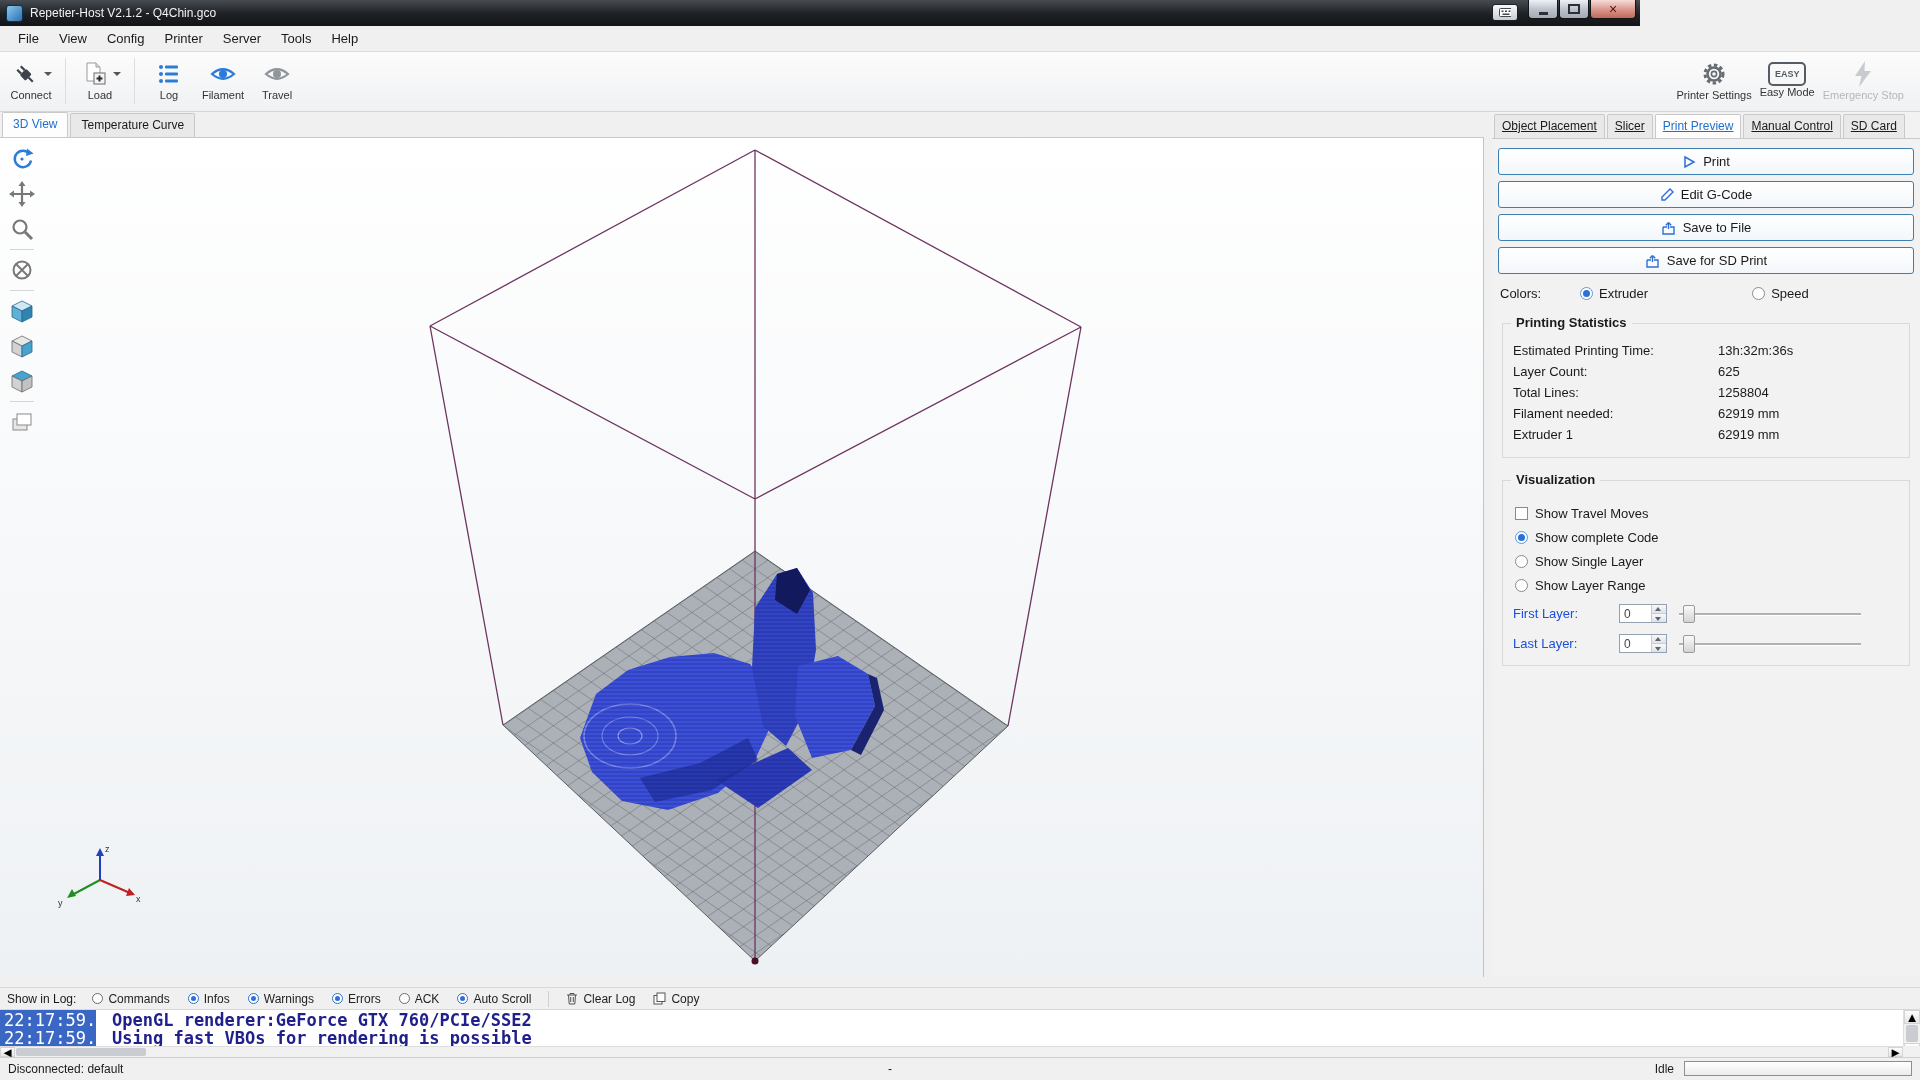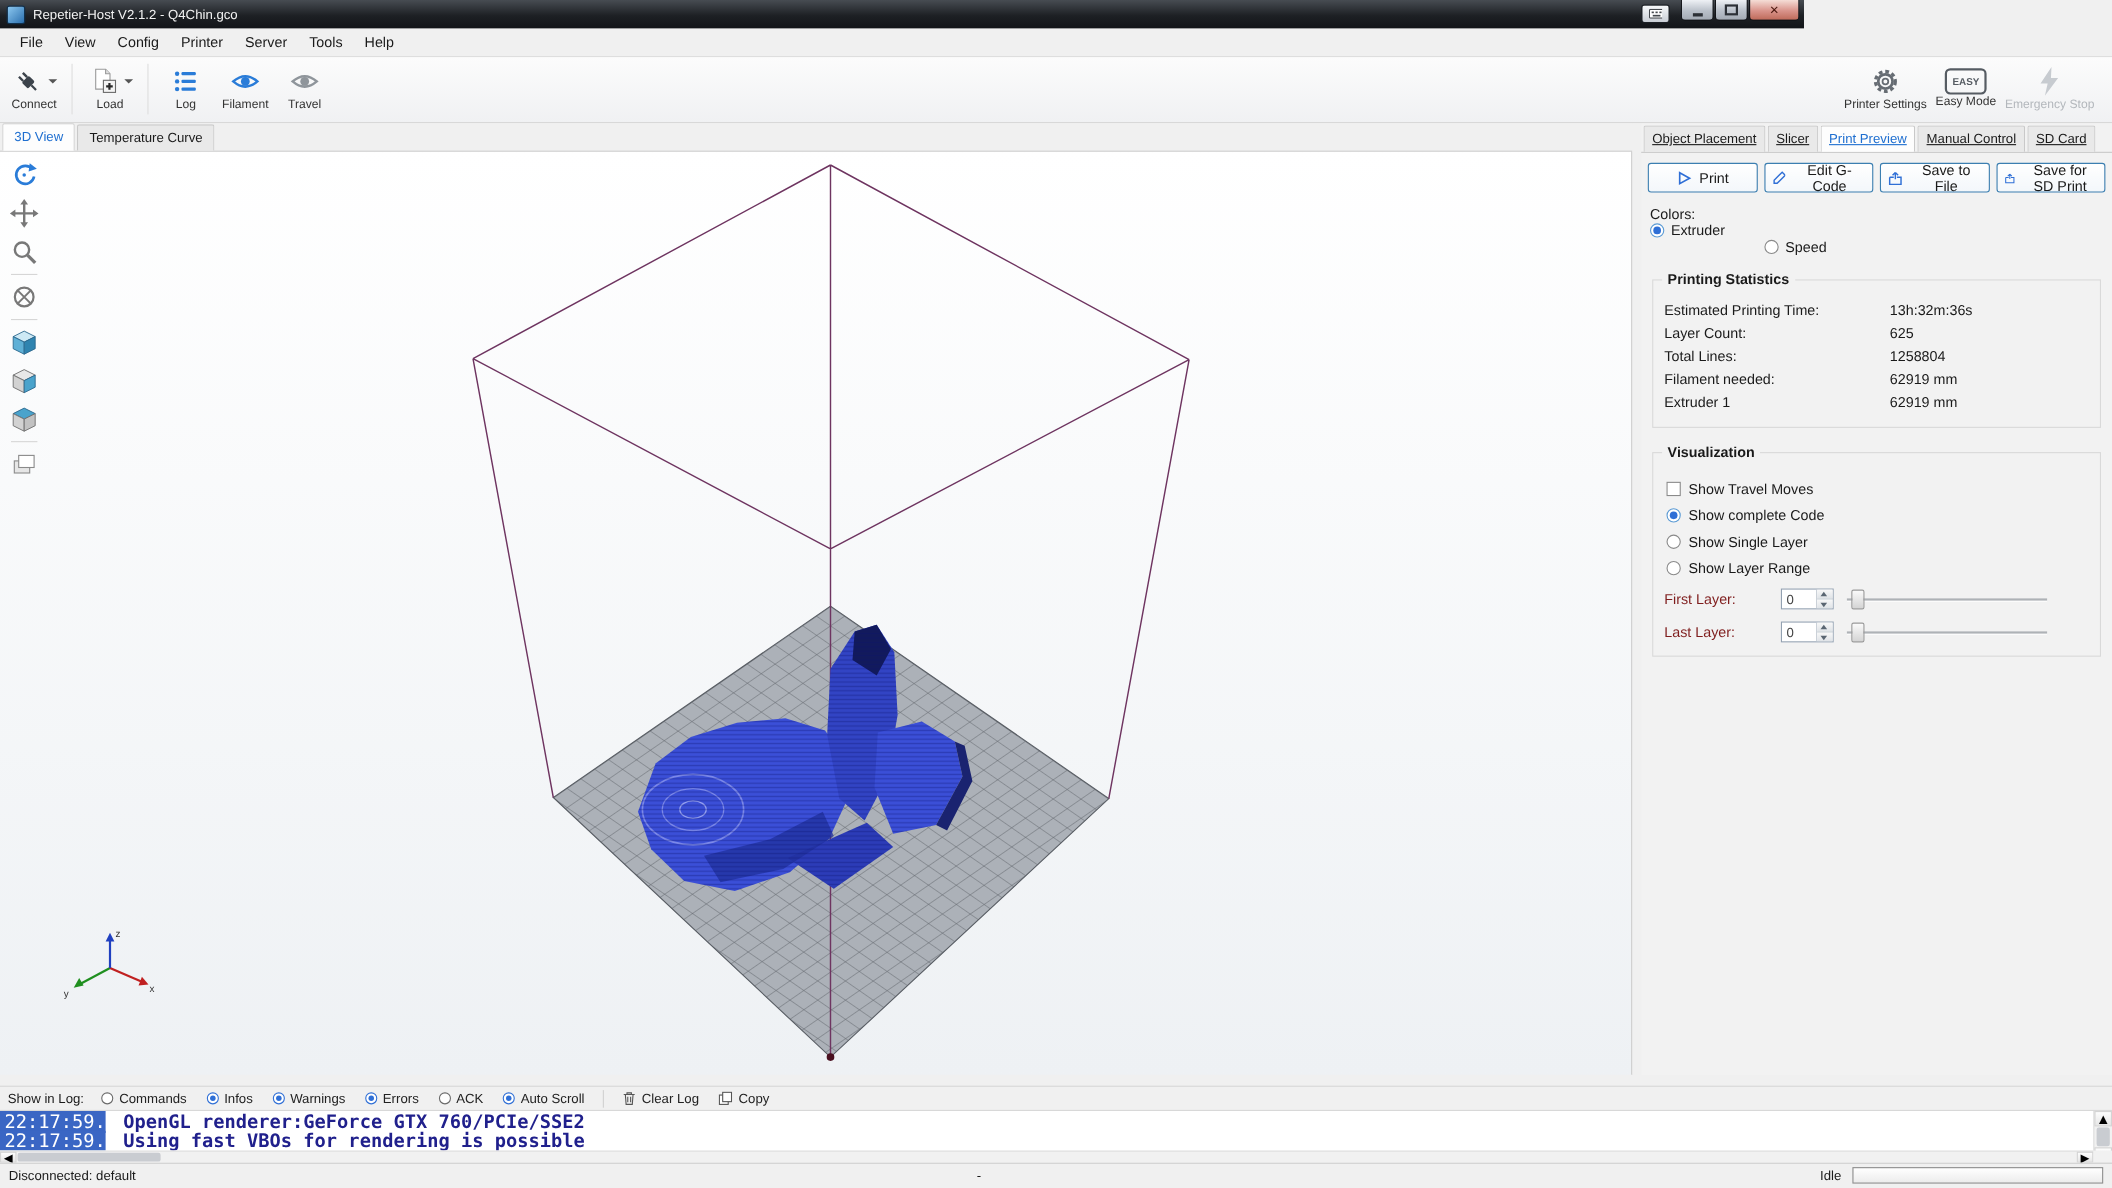--- a/index.html
+++ b/index.html
@@ -43,37 +43,37 @@
   .toolbtn{width:32px;height:30px;display:flex;align-items:center;justify-content:center;background:transparent;border:none;padding:0;}
   .tdiv{width:24px;height:1px;background:#d6d6d6;}
 
   
   .splitter{position:absolute;left:1484px;top:112px;width:8px;height:865px;background:#f0f0f0;}
   .right-panel{position:absolute;left:1492px;top:112px;width:428px;height:865px;background:#f2f2f2;box-sizing:border-box;}
   .rtabs{height:26px;display:flex;align-items:flex-end;border-bottom:1px solid #c9c9c9;padding-left:2px;}
   .rtab{padding:4px 7px 5px;font-size:12px;border:1px solid #c9c9c9;border-bottom:none;background:#e9e9e9;margin-right:2px;border-radius:2px 2px 0 0;white-space:nowrap;text-decoration:underline;}
   .rtab.active{background:#fdfdfd;color:#1f6fd0;}
   .rcontent{padding:9px 6px 0;box-sizing:border-box;}
-  .btngrid{display:grid;grid-template-columns:1fr 1fr 1fr 1fr;gap:6px;margin-bottom:6px;}
+  .btngrid{display:grid;grid-template-columns:1fr;gap:6px;margin-bottom:6px;}
   .pvbtn{height:27px;border:1px solid #3c7fb1;border-radius:3px;background:linear-gradient(#ffffff,#f3f7fb);display:flex;align-items:center;justify-content:center;gap:7px;font-size:13px;color:#1a1a1a;}
-  .colors-row{display:flex;align-items:flex-start;margin:12px 2px 0;flex-direction:column;}
+  .colors-row{display:flex;align-items:flex-end;margin:12px 2px 0;}
   .colors-row .clab{width:80px;}
   .radio-wrap{display:flex;align-items:center;gap:6px;}
   .speedgap{margin-left:104px;}
   .radio{display:inline-block;width:13px;height:13px;border:1px solid #8a8a8a;border-radius:50%;background:#fff;position:relative;box-sizing:border-box;flex:0 0 auto;}
   .radio.sel{border-color:#5a9ad4;}
   .radio.sel::after{content:"";position:absolute;left:2px;top:2px;width:7px;height:7px;border-radius:50%;background:#2f6fd6;}
   .checkbox{display:inline-block;width:13px;height:13px;border:1px solid #8a8a8a;background:#fff;box-sizing:border-box;flex:0 0 auto;}
   .group{position:relative;border:1px solid #d9d9d9;margin:22px 4px 0;padding:16px 10px 12px;}
   .group-title{position:absolute;top:-9px;left:8px;background:#f2f2f2;padding:0 5px;font-weight:bold;}
   .srow{display:flex;line-height:21px;}
   .srow .sl{width:205px;}
   .vrow{display:flex;align-items:center;gap:7px;margin:9px 0 0 2px;}
   .layer-row{display:flex;align-items:center;margin-top:11px;}
-  .layer-row .ll{width:106px;color:#7f1d1d;}
+  .layer-row .ll{width:106px;color:#1d4ed8;}
   .spin{display:inline-flex;width:48px;height:19px;border:1px solid #93a1b1;background:#fff;box-sizing:border-box;}
   .spin .val{flex:1;font-size:12px;padding:2px 0 0 4px;color:#444;}
   .spin .sbcol{width:14px;display:flex;flex-direction:column;border-left:1px solid #c6cdd4;}
   .spin .sb{flex:1;position:relative;background:linear-gradient(#f8f8f8,#dfe3e7);}
   .spin .sb + .sb{border-top:1px solid #c6cdd4;}
   .spin .sb::after{content:"";position:absolute;left:3px;border-left:3.5px solid transparent;border-right:3.5px solid transparent;}
   .spin .sb.up::after{top:2px;border-bottom:4px solid #5a6672;}
   .spin .sb.dn::after{top:3px;border-top:4px solid #5a6672;}
   .slider{position:relative;width:182px;height:19px;margin-left:12px;flex:0 0 auto;}
   .slider .track{position:absolute;left:0;right:0;top:9px;height:2px;background:#aeb2b6;box-shadow:0 1px 0 #ffffff;}

